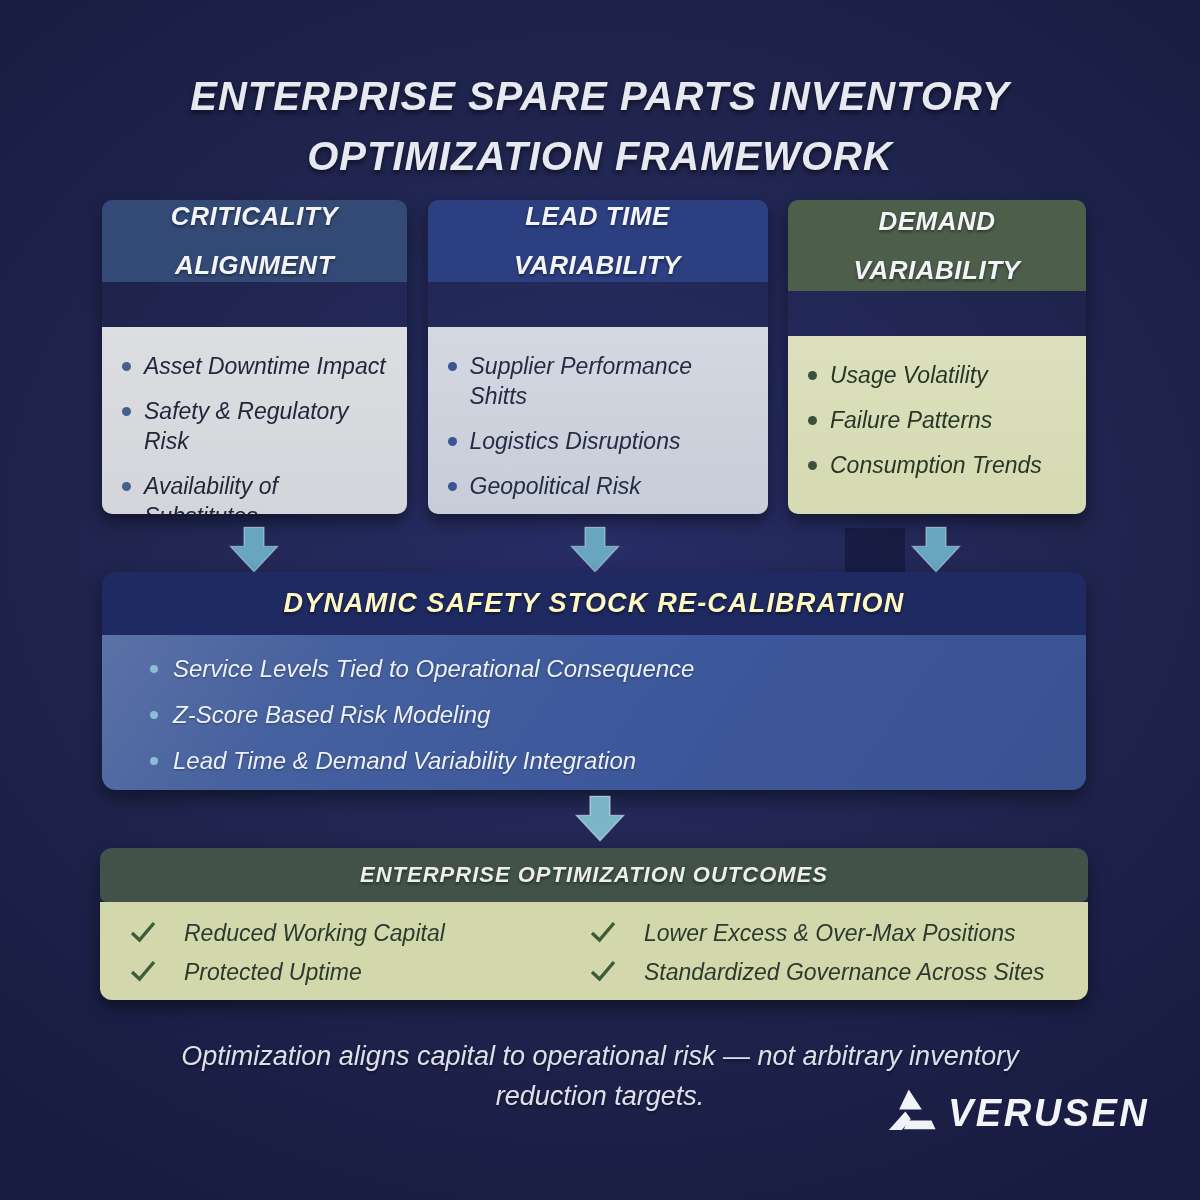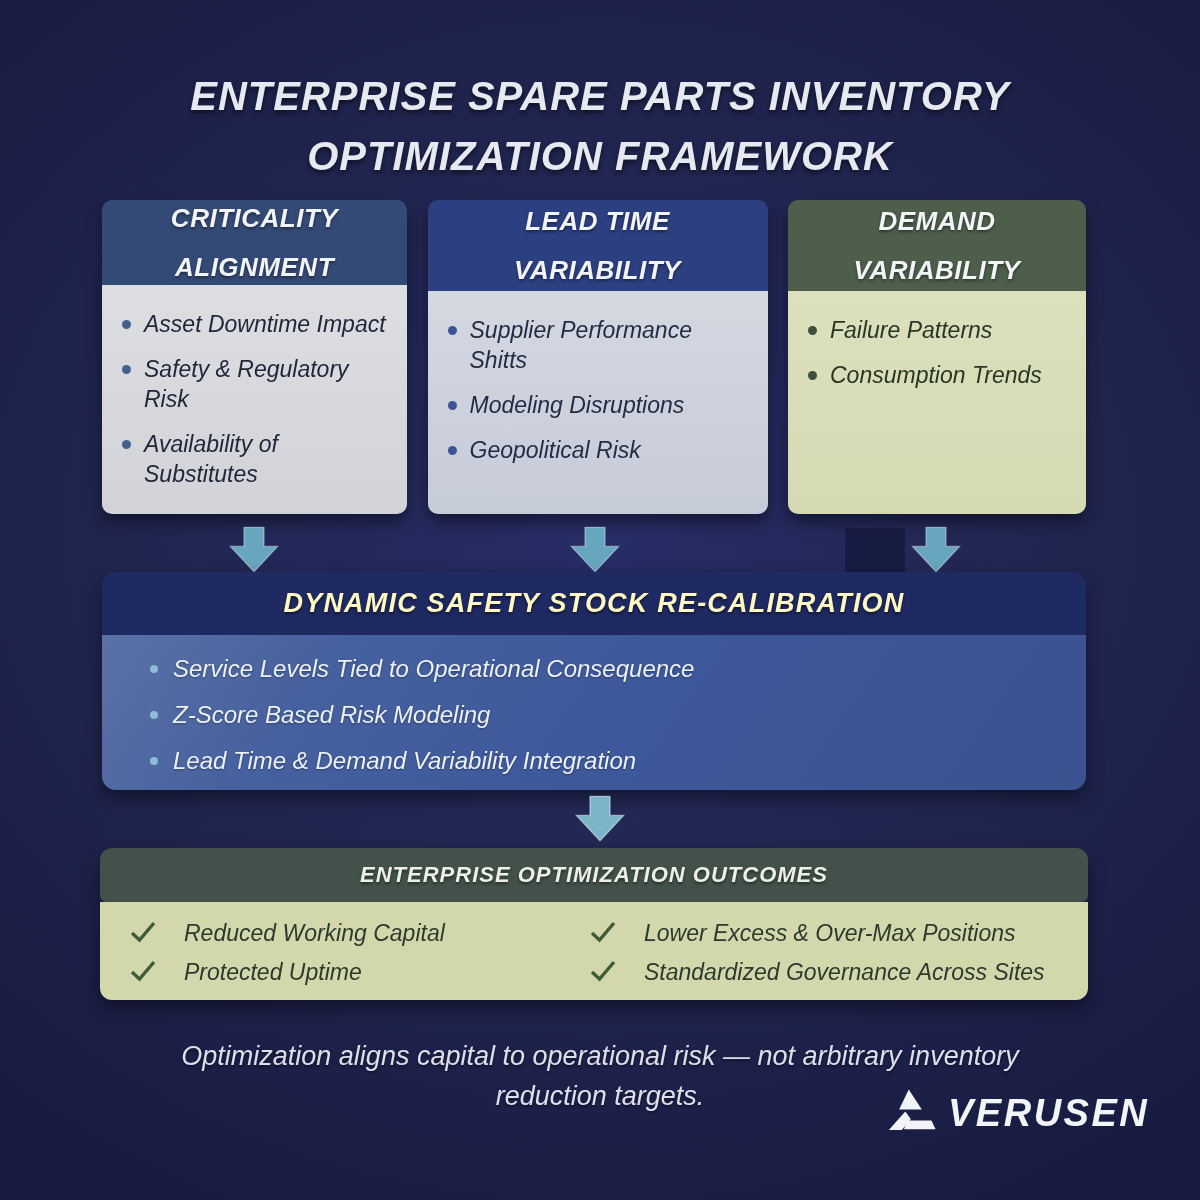--- a/index.html
+++ b/index.html
@@ -21,21 +21,21 @@
           display:flex; justify-content:space-between; }
   .card{ border-radius:10px; overflow:hidden; display:flex; flex-direction:column;
          box-shadow:0 8px 16px rgba(0,0,0,.45); }
   .card.c1{ width:305px; } .card.c2{ width:340px; } .card.c3{ width:298px; }
   .card-header{ height:91px; display:flex; flex-direction:column; justify-content:center;
     text-align:center; font-weight:bold; font-size:26px; line-height:33px;
     color:#f2f4f7; letter-spacing:.5px; text-shadow:0 2px 3px rgba(0,0,0,.4);gap:16px; }
   .c1 .card-header{ background:#344a76; }
   .c2 .card-header{ background:#2c3f80; }
   .c3 .card-header{ background:#4d5e4b; }
-  .card-body{ flex:1; padding:24px 14px 10px 20px; }
+  .card-body{ flex:1; padding:24px 14px 10px 20px;margin-top:45px; }
   .c1 .card-body{ background:linear-gradient(180deg,#dddee2,#d2d3d8); color:#23263a; }
   .c2 .card-body{ background:linear-gradient(180deg,#d3d8e1,#c6ccd8); color:#232c44; }
   .c3 .card-body{ background:linear-gradient(180deg,#dce0bd,#d5dab2); color:#283627; }
   .card-body ul{ list-style:none; }
   .card-body li{ display:flex; gap:13px; margin-bottom:15px;
                  font-size:23px; line-height:30px; }
   .dot{ flex:0 0 9px; width:9px; height:9px; border-radius:50%; margin-top:11px; }
   .c1 .dot{ background:#44608f; } .c2 .dot{ background:#3c5494; } .c3 .dot{ background:#3e4f3b; }
   
   .arrow{ position:absolute; width:58px; height:52px; }
@@ -117,37 +117,41 @@
         <div>VARIABILITY</div>
       </div>
       <div class="card-body">
         <ul>
           <li>
               <span class="dot"></span>
               <span>Supplier Performance Shitts</span>
             </li>
           <li>
               <span class="dot"></span>
-              <span>Modeling Disruptions</span>
+              <span>Logistics Disruptions</span>
             </li>
           <li>
               <span class="dot"></span>
               <span>Geopolitical Risk</span>
             </li>
         </ul>
       </div>
     </div>
 
     <div class="card c3">
       <div class="card-header">
         <div>DEMAND</div>
         <div>VARIABILITY</div>
       </div>
       <div class="card-body">
         <ul>
+          <li>
+              <span class="dot"></span>
+              <span>Usage Volatility</span>
+            </li>
           <li>
               <span class="dot"></span>
               <span>Failure Patterns</span>
             </li>
           <li>
               <span class="dot"></span>
               <span>Consumption Trends</span>
             </li>
         </ul>
       </div>

